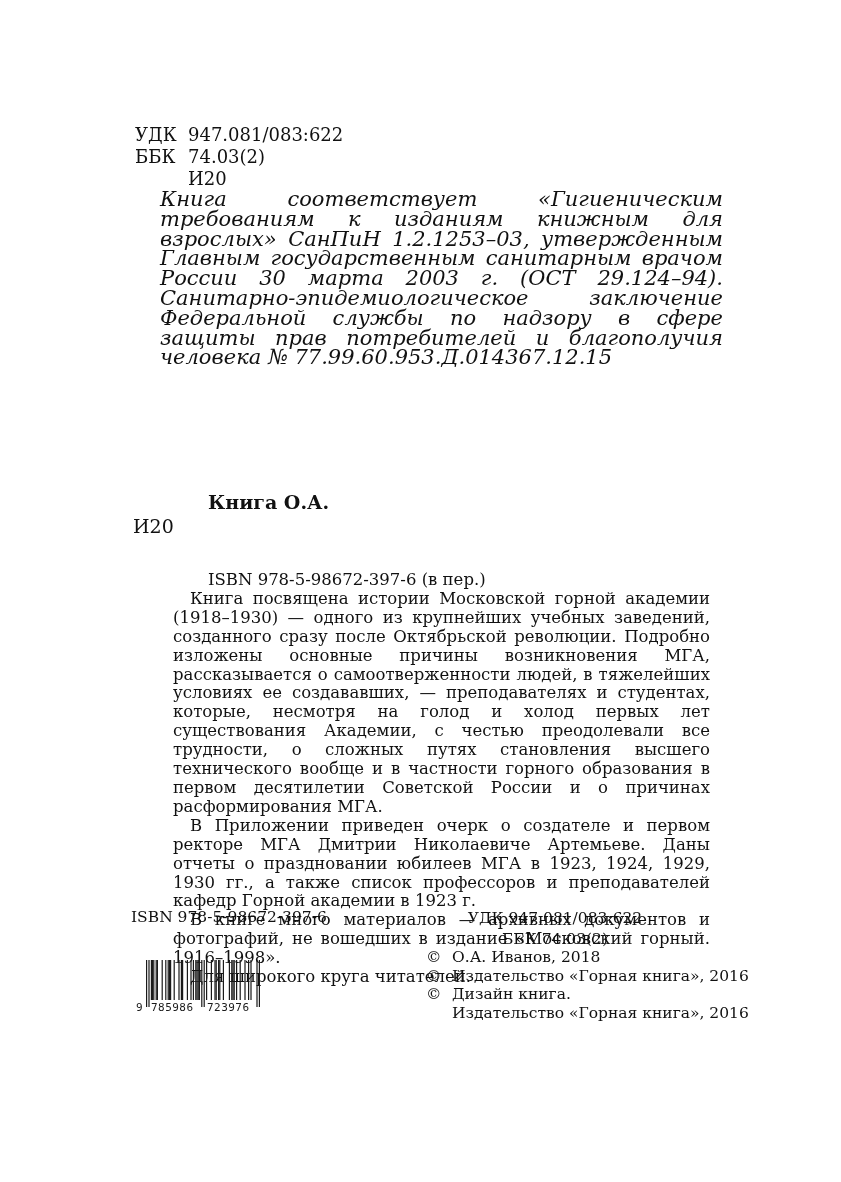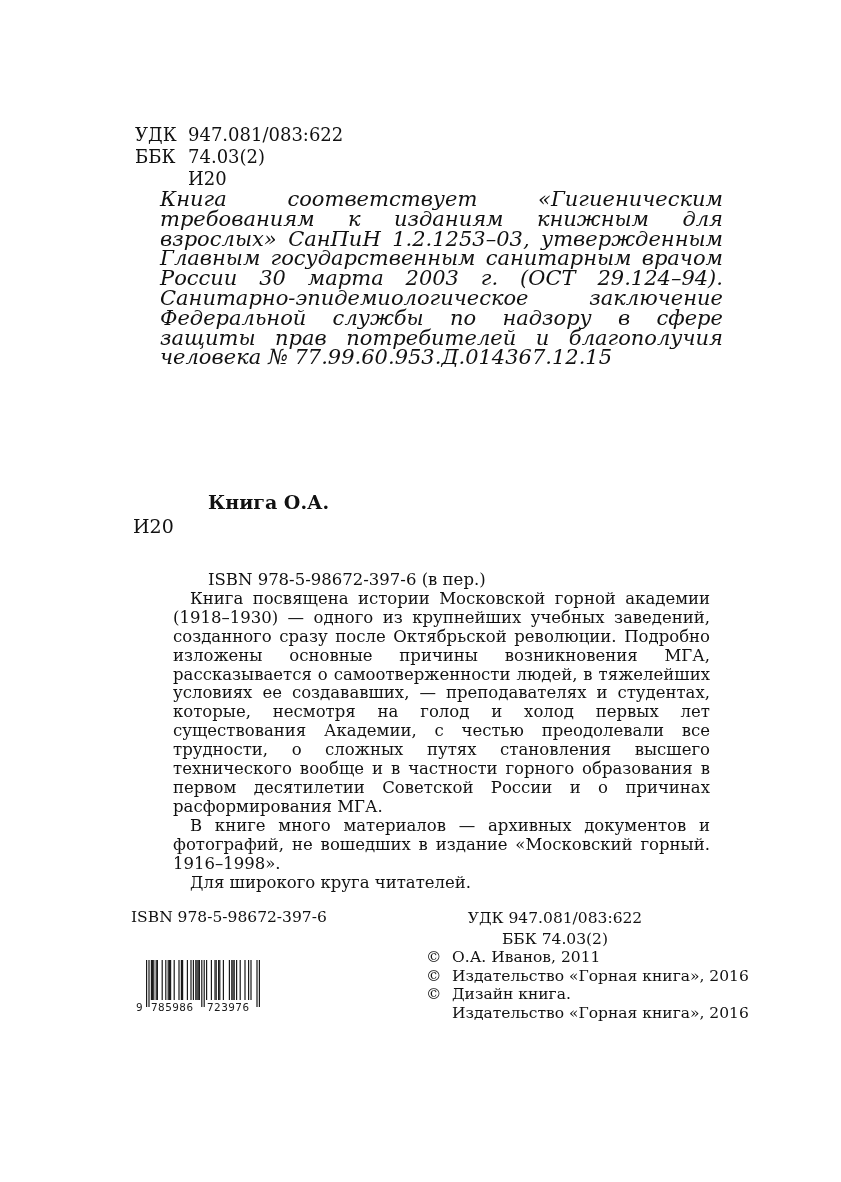--- a/index.html
+++ b/index.html
@@ -77,33 +77,34 @@
   </div>
 
   <div class="sanitary">Книга соответствует «Гигиеническим требованиям к изданиям книжным для взрослых» СанПиН 1.2.1253–03, утвержденным Главным государственным санитарным врачом России 30 марта 2003 г. (ОСТ 29.124–94). Санитарно-эпидемиологическое заключение Федеральной службы по надзору в сфере защиты прав потребителей и благополучия человека № 77.99.60.953.Д.014367.12.15</div>
 
   <div class="author">Книга О.А.</div>
   <div class="entry-sign">И20</div>
 
   <div class="body-block">
     <p class="isbn-line">ISBN 978-5-98672-397-6 (в пер.)</p>
     <p class="para">Книга посвящена истории Московской горной академии (1918–1930) — одного из крупнейших учебных заведений, созданного сразу после Октябрьской революции. Подробно изложены основные причины возникновения МГА, рассказывается о самоотверженности людей, в тяжелейших условиях ее создававших, — преподавателях и студентах, которые, несмотря на голод и холод первых лет существования Академии, с честью преодолевали все трудности, о сложных путях становления высшего технического вообще и в частности горного образования в первом десятилетии Советской России и о причинах расформирования МГА.</p>
+    <p class="para">В Приложении приведен очерк о создателе и первом ректоре МГА Дмитрии Николаевиче Артемьеве. Даны отчеты о праздновании юбилеев МГА в 1923, 1924, 1929, 1930 гг., а также список профессоров и преподавателей кафедр Горной академии в 1923 г.</p>
     <p class="para">В книге много материалов — архивных документов и фотографий, не вошедших в издание «Московский горный. 1916–1998».</p>
     <p class="para">Для широкого круга читателей.</p>
   </div>
 
   <div class="ref-isbn">ISBN 978-5-98672-397-6</div>
   <div class="refs-right">
     <div>УДК 947.081/083:622</div>
     <div>ББК 74.03(2)</div>
   </div>
 
   <div class="copyrights">
     <div>
-      <span class="c-sym">©</span><span>О.А. Иванов, 2011</span>
+      <span class="c-sym">©</span><span>О.А. Иванов, 2018</span>
     </div>
     <div>
       <span class="c-sym">©</span><span>Издательство «Горная книга», 2016</span>
     </div>
     <div>
       <span class="c-sym">©</span><span>Дизайн книга.</span>
     </div>
     <div>
       <span class="c-sym"></span><span>Издательство «Горная книга», 2016</span>
     </div>

